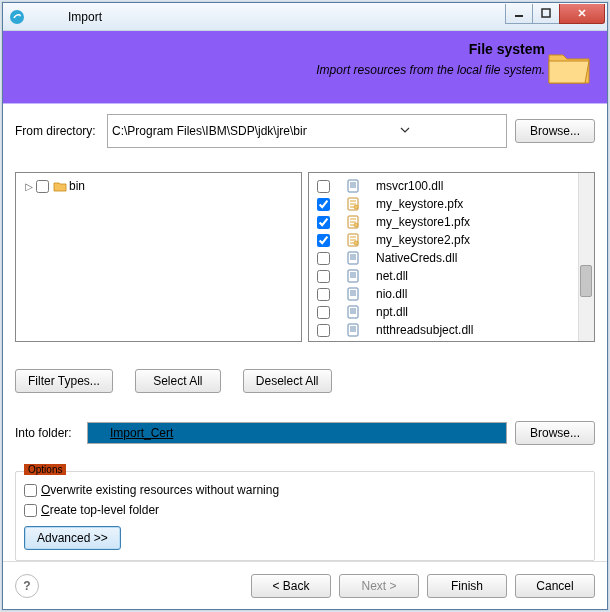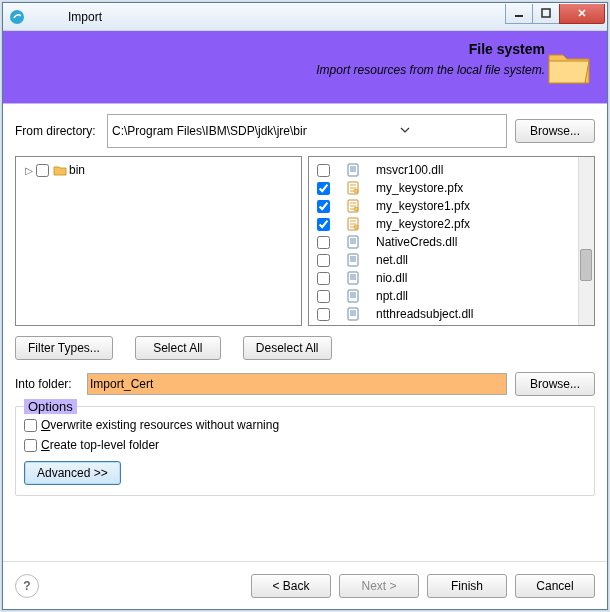--- a/index.html
+++ b/index.html
@@ -10,44 +10,44 @@
   .titlebar .title { flex:1; color:#000; }
   .winbtns { display:flex; height:20px; margin-right:2px; margin-top:-6px; }
   .winbtn { width:28px; height:20px; border:1px solid #8aa4be; border-top:none; background:linear-gradient(#f4f8fc,#dfeaf5); display:flex; align-items:center; justify-content:center; margin-left:-1px; }
   .winbtn.close { width:46px; background:linear-gradient(#e67a73,#cf4b3e); border-color:#a03028; color:#fff; border-top-right-radius:0; border-bottom-right-radius:3px;}
   .winbtn svg { width:10px; height:10px; }
   .banner { padding:10px 14px 14px 14px; background:#8b5cf6; border-bottom:1px solid #c4b5fd; display:flex;text-align:right; }
   .banner-text { flex:1; }
   .banner-text h1 { font-size:14px; font-weight:bold; margin:0 0 6px 0; }
   .banner-text p { margin:0; font-size:12px; color:#000;font-style:italic; }
   .banner-icon { width:48px; height:48px; }
-  .content { flex:1; padding:10px 12px 0 12px; background:#fff; display:flex; flex-direction:column; overflow:hidden;}
+  .content { flex:1; padding:10px 12px 0 12px; background:#fff; display:flex; flex-direction:column; overflow:hidden;justify-content:space-between;}
   .row { display:flex; align-items:center; margin-bottom:8px; }
   .row label { width:92px; }
   .combo { flex:1; height:34px; border:1px solid #a9a9a9; display:flex; align-items:center; padding:0 4px; background:#fff; position:relative;}
   .combo span { flex:1; overflow:hidden; white-space:nowrap; }
   .combo .drop { width:16px; text-align:center; }
   .btn { height:24px; min-width:80px; padding:0 12px; border:1px solid #a0a0a0; background:linear-gradient(#fdfdfd,#e6e6e6); border-radius:3px; margin-left:8px; display:inline-flex; align-items:center; justify-content:center; cursor:default; }
   .btn.focus { border:1px solid #3c7fb1; box-shadow:0 0 0 1px #b6dcf6 inset; background:linear-gradient(#eaf4fc,#cfe6f8);}
   .panes { display:flex; gap:6px; height:170px; margin-bottom:10px; }
   .pane { flex:1; border:1px solid #888; background:#fff; overflow:auto; padding:4px 2px; position:relative;}
   .tree-item { display:flex; align-items:center; height:18px; padding-left:6px; gap:2px;}
   .tree-item .tw { width:10px; text-align:center; color:#666; font-size:10px;}
   .tree-item input { margin:0 2px 0 0; }
   .folder-ico { width:14px; height:12px; }
   .file-row { display:flex; align-items:center; height:18px; padding-left:6px; gap:16px;}
   .file-row input { margin:0; }
   .file-ico { width:14px; height:14px; }
   .scrollbar { position:absolute; right:0; top:0; bottom:0; width:16px; background:#f0f0f0; border-left:1px solid #ddd;}
   .scroll-thumb { position:absolute; right:2px; top:92px; width:12px; height:32px; background:#c6c6c6; border:1px solid #a0a0a0; border-radius:2px;}
   .btnrow { display:flex; gap:22px; margin-bottom:12px; }
   .btnrow .btn { margin-left:0; min-width:86px; }
-  .input-text { flex:1; height:22px; border:1px solid #a9a9a9; padding:0 2px; background:#fdba74; }
+  .input-text { flex:1; height:22px; border:1px solid #a9a9a9; padding:0 22px; background:#0369a1;text-decoration:underline; }
   .options { border:1px solid #d8d8d8; border-radius:2px; padding:8px 8px 10px 8px; margin-top:2px; position:relative;}
-  .options .legend { position:absolute; top:-8px; left:8px; background:#c4b5fd; padding:0 4px; font-size:13px;}
+  .options .legend { position:absolute; top:-8px; left:8px; background:#c2410c; padding:0 4px; font-size:10px;}
   .opt-row { display:flex; align-items:center; height:20px; gap:4px;}
   .opt-row input { margin:0;}
   .opt-row label u { text-decoration:underline; }
   .footer { height:48px; border-top:1px solid #ddd; background:#fff; display:flex; align-items:center; padding:0 12px; }
   .footer .help { width:24px; height:24px; border:1px solid #bbb; border-radius:12px; display:flex; align-items:center; justify-content:center; color:#666; font-weight:bold; }
   .footer .spacer { flex:1; }
   .footer .btn { min-width:80px; }
   .footer .btn.disabled { color:#8a8a8a; }
 </style>
 </head>

